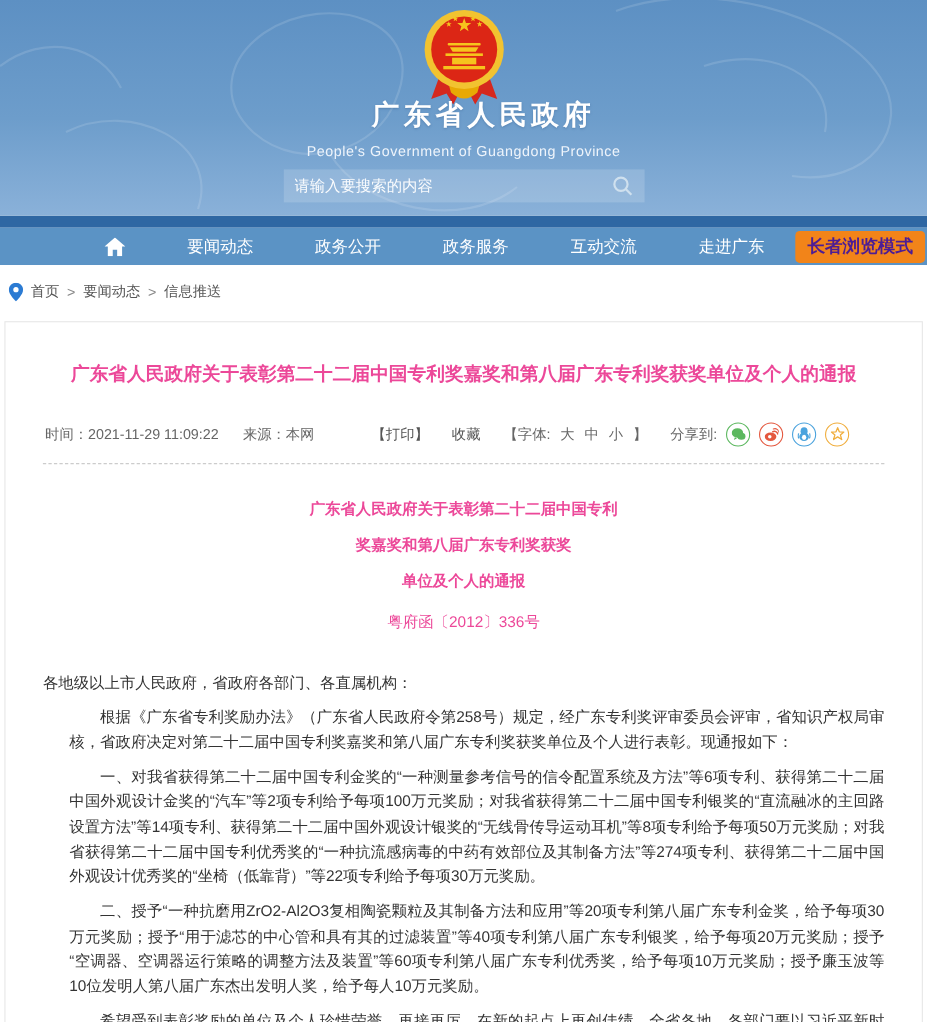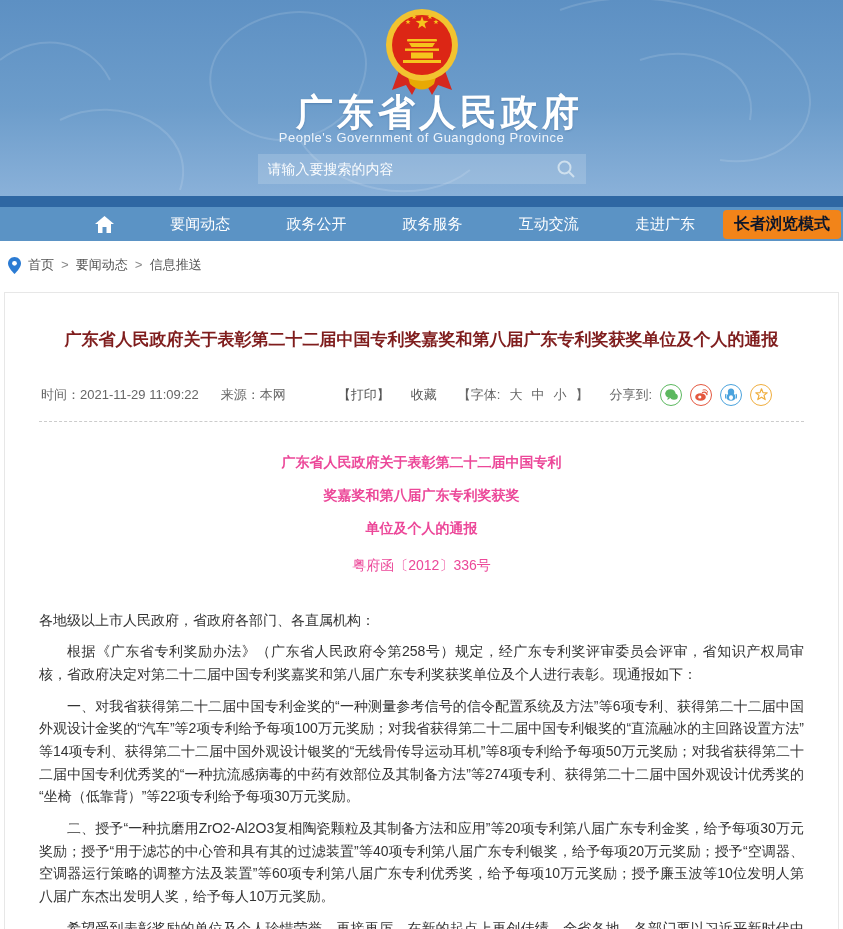--- a/index.html
+++ b/index.html
@@ -6,54 +6,54 @@
   html,body { width:843px; height:929px; overflow:hidden; background:#fff;
     font-family:"Liberation Sans","DejaVu Sans",sans-serif; }
 
   
   .site-header { position:relative; height:196px;
     background:linear-gradient(180deg,#5d90c3 0%,#6d9dcb 55%,#8ab1d9 100%);
     overflow:hidden; }
   .deco { position:absolute; inset:0; width:100%; height:100%; pointer-events:none; }
   .emblem-wrap { position:absolute; left:50%; top:8px; transform:translateX(-50%); }
   .site-title { position:absolute; top:88px; width:100%; text-align:center;
-    color:#fff; font-size:37px; font-weight:bold; letter-spacing:4px;
+    color:#fff; font-size:25px; font-weight:bold; letter-spacing:4px;
     text-shadow:0 1px 2px rgba(40,80,130,.35);padding-left:36px; }
   .site-subtitle { position:absolute; top:130px; width:100%; text-align:center;
     color:#eef4fb; font-size:13px; letter-spacing:.5px; }
   .search-box { position:absolute; top:154px; left:50%; transform:translateX(-50%);
     width:328px; height:30px; background:rgba(255,255,255,.16);
     display:flex; align-items:center; padding:0 10px; }
   .search-box input { flex:1; background:transparent; border:none; outline:none;
     color:#fff; font-size:14px; font-family:inherit; }
   .search-box input::placeholder { color:rgba(255,255,255,.95); }
   .search-btn { background:transparent; border:none; cursor:pointer; display:flex; align-items:center; }
 
   .header-strip { height:11px; background:#2f67a3; }
 
   
   .main-nav { height:34px; background:#5b93c5; display:flex; align-items:center; }
   .nav-items { display:flex; align-items:center; justify-content:space-between;
     width:600px; margin-left:95px; }
   .nav-link { color:#fff; font-size:15px; text-decoration:none; cursor:pointer; }
   .home-link { display:flex; align-items:center; cursor:pointer; }
-  .elder-btn { margin-left:auto; margin-right:2px; background:#f28419; color:#0f172a;
+  .elder-btn { margin-left:auto; margin-right:2px; background:#f28419; color:#4c1d95;
     border:none; border-radius:4px; font-size:16px; font-weight:bold;
     padding:4px 11px; cursor:pointer; font-family:inherit; }
 
   
   .breadcrumb { display:flex; align-items:center; gap:7px; padding:15px 10px 14px 8px;
-    font-size:13px; color:#555; background:#fff;font-family:Liberation Mono, monospace; }
+    font-size:13px; color:#555; background:#fff; }
   .crumb { cursor:pointer; }
   .crumb-sep { color:#888; }
 
   
   .content-wrap { margin:4px 4px 0; border:1px solid #e7e7e7; background:#fff;
     min-height:640px; padding:34px 34px 30px; }
-  .article-title { text-align:center; font-size:17px; font-weight:bold; color:#7f1d1d;
+  .article-title { text-align:center; font-size:17px; font-weight:bold; color:#ec4899;
     line-height:1.5; margin-bottom:31px; }
   .meta-row { display:flex; justify-content:space-between; align-items:center;
     font-size:13px; color:#666; padding:0 0 15px 2px; border-bottom:1px dashed #ccc; }
   .meta-left { display:flex; gap:22px; }
   .meta-right { display:flex; align-items:center; gap:21px; padding-right:32px; }
   .meta-action { cursor:pointer; color:#555; }
   .font-group { display:flex; gap:9px;justify-content:center; }
   .font-size-opt { cursor:pointer; }
   .share-group { display:flex; align-items:center; gap:8px; }
   .share-icon { width:22px; height:22px; border-radius:50%; display:flex;
@@ -62,21 +62,21 @@
   .share-icon.weibo  { border:1.5px solid #e4583f; }
   .share-icon.qq     { border:1.5px solid #4ba3dd; }
   .share-icon.qzone  { border:1.5px solid #f0ae3e; }
 
   .doc-titles { margin-top:24px; text-align:center; color:#ec4899; }
   .doc-title-line { font-size:14px; font-weight:bold; line-height:33px; }
   .doc-number { font-size:14px; margin-top:6px; line-height:28px; }
 
   .article-body { margin-top:30px; font-size:14px; color:#333; }
   .article-body p { line-height:1.62; text-align:justify; margin:9px 0; }
-  .article-body p.indent { text-indent:2em; }
+  .article-body p.indent { text-indent:2em;margin-left:24px; }
 </style>
 </head>
 <body>
 
 <header class="site-header">
   <svg class="deco" viewBox="0 0 843 196">
     <g fill="none" stroke="rgba(255,255,255,0.13)" stroke-width="2">
       <path d="M240 30 C 300 -10, 390 20, 360 90 C 345 135, 275 160, 230 120 C 200 92, 205 55, 240 30 Z"></path>
       <path d="M300 140 C 330 190, 420 210, 470 170"></path>
       <path d="M560 10 C 640 -20, 760 10, 800 70 C 830 115, 790 170, 720 160"></path>

